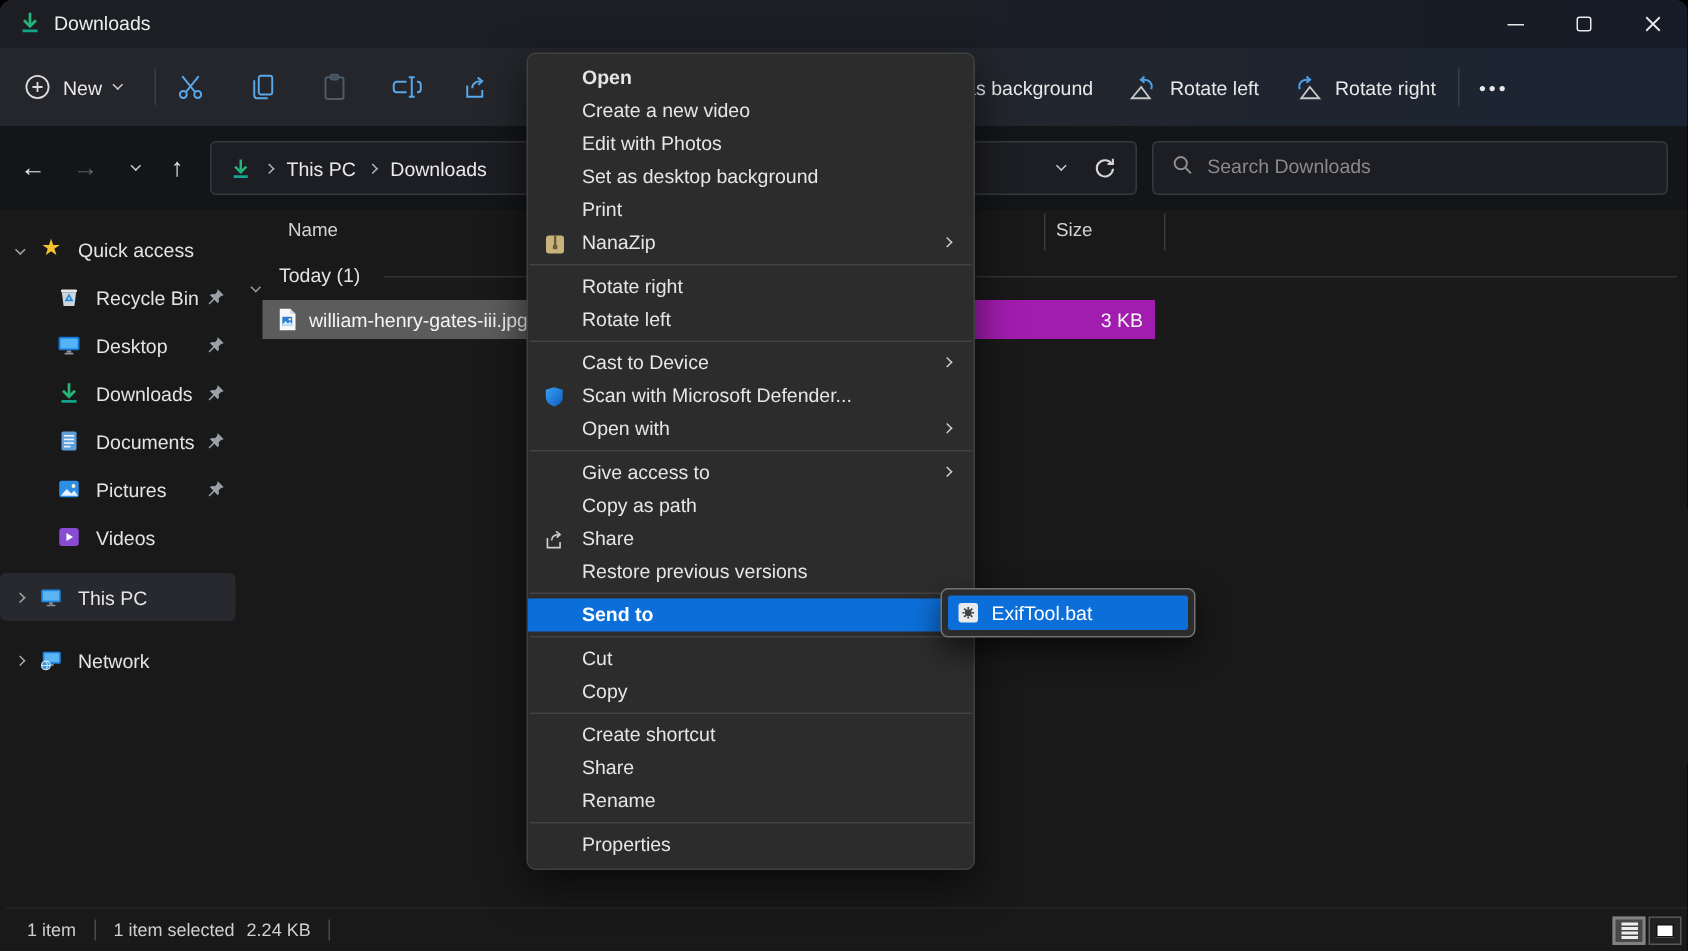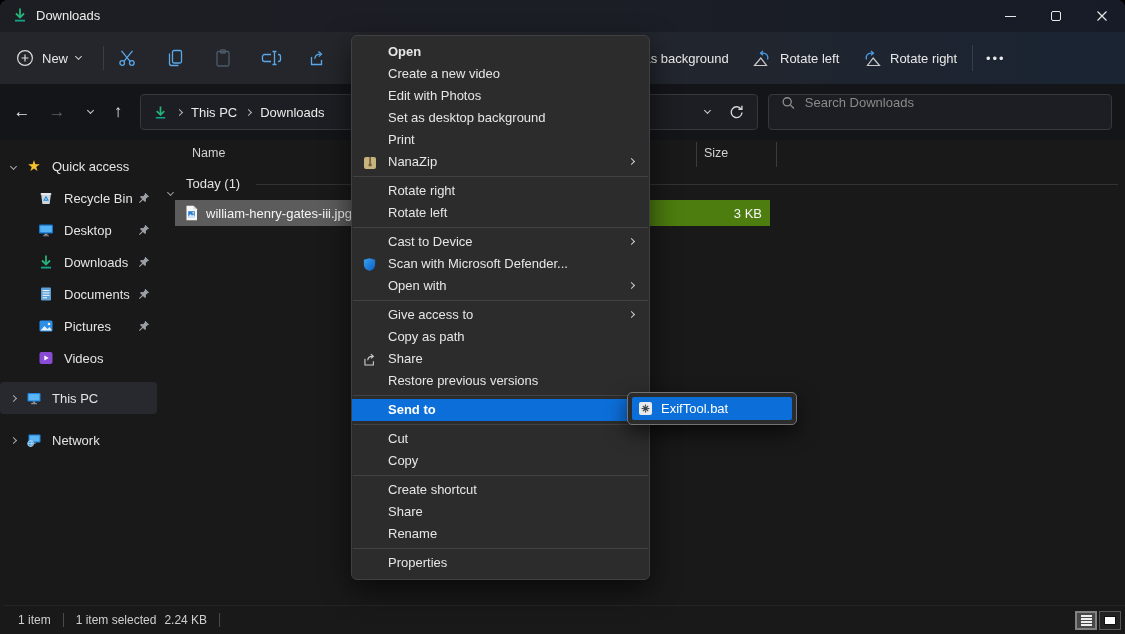--- a/index.html
+++ b/index.html
@@ -27,21 +27,21 @@
   .dots { font-size:13px; letter-spacing:2px; color:#e8e8e8; }
 
   
   .addressrow { position:absolute; top:84px; left:0; right:0; height:56px; background:#141519; }
   .navbtn { position:absolute; top:10px; width:32px; height:36px; display:flex; align-items:center; justify-content:center;
             font-size:17px; color:#e6e6e6; }
   .navbtn.disabled { color:#5d5f64; }
   .box { position:absolute; top:10px; height:36px; background:#1d1e23; border:1px solid #36383d; border-radius:4px; }
   .addressbox { left:140px; width:618px; display:flex; align-items:center; padding:0 12px; gap:9px; }
   .crumb { font-size:13px; color:#eaeaea; }
-  .searchbox { left:768px; width:344px; display:flex; align-items:flex-start; gap:9px; padding:0 12px; }
+  .searchbox { left:768px; width:344px; display:flex; align-items:flex-end; gap:9px; padding:11px 12px; }
   .searchbox input { background:transparent; border:none; outline:none; color:#c8c8c8; font-size:13px; width:100%;
                      font-family:"Liberation Sans","DejaVu Sans",sans-serif; }
   .searchbox input::placeholder { color:#8a8a8a; }
   .push-right { margin-left:auto; display:flex; align-items:center; gap:18px; }
 
   
   .chev { display:inline-block; width:6px; height:6px; border-right:1.4px solid currentColor; border-bottom:1.4px solid currentColor; }
   .chev.down { transform:rotate(45deg); }
   .chev.right { transform:rotate(-45deg); }
   .chev.sm { width:5px; height:5px; }
@@ -59,21 +59,21 @@
   
   .col-header { position:absolute; top:146px; font-size:12.5px; color:#d2d2d2; }
   .colsep { position:absolute; top:142px; height:25px; width:1px; background:#3b3b3b; }
   .group-row { position:absolute; top:176px; left:160px; right:0; height:18px; }
   .group-chev { position:absolute; left:8px; top:5px; color:#9a9a9a; }
   .group-label { position:absolute; left:26px; top:0; font-size:13px; color:#e2e2e2; }
   .group-line { position:absolute; left:96px; right:7px; top:8px; height:1px; background:#333; }
   .file-row { position:absolute; left:175px; top:200px; width:595px; height:26px; background:#5c5c5c;
               display:flex; align-items:center; padding-left:9px; gap:7px; }
   .file-name { font-size:13px; color:#f4f4f4; }
-  .size-cell { position:absolute; right:0; top:0; width:142px; height:26px; background:#4d7c0f;
+  .size-cell { position:absolute; right:0; top:0; width:142px; height:26px; background:#a21caf;
                display:flex; align-items:center; justify-content:flex-end; padding-right:8px;
                font-size:13px; color:#f6f6f6; }
 
   
   .cmenu { position:absolute; left:351px; top:35px; width:299px; background:#2c2c2c;
            border:1px solid #404040; border-radius:6px; padding:5px 0;
            box-shadow:0 10px 28px rgba(0,0,0,.6); z-index:50; }
   .mi { position:relative; height:22px; line-height:22px; padding-left:36px; font-size:13px; color:#e6e6e6; }
   .mi.bold { font-weight:bold; }
   .mi .micon { position:absolute; left:9px; top:3px; width:17px; height:17px; display:flex; align-items:center; justify-content:center; }

